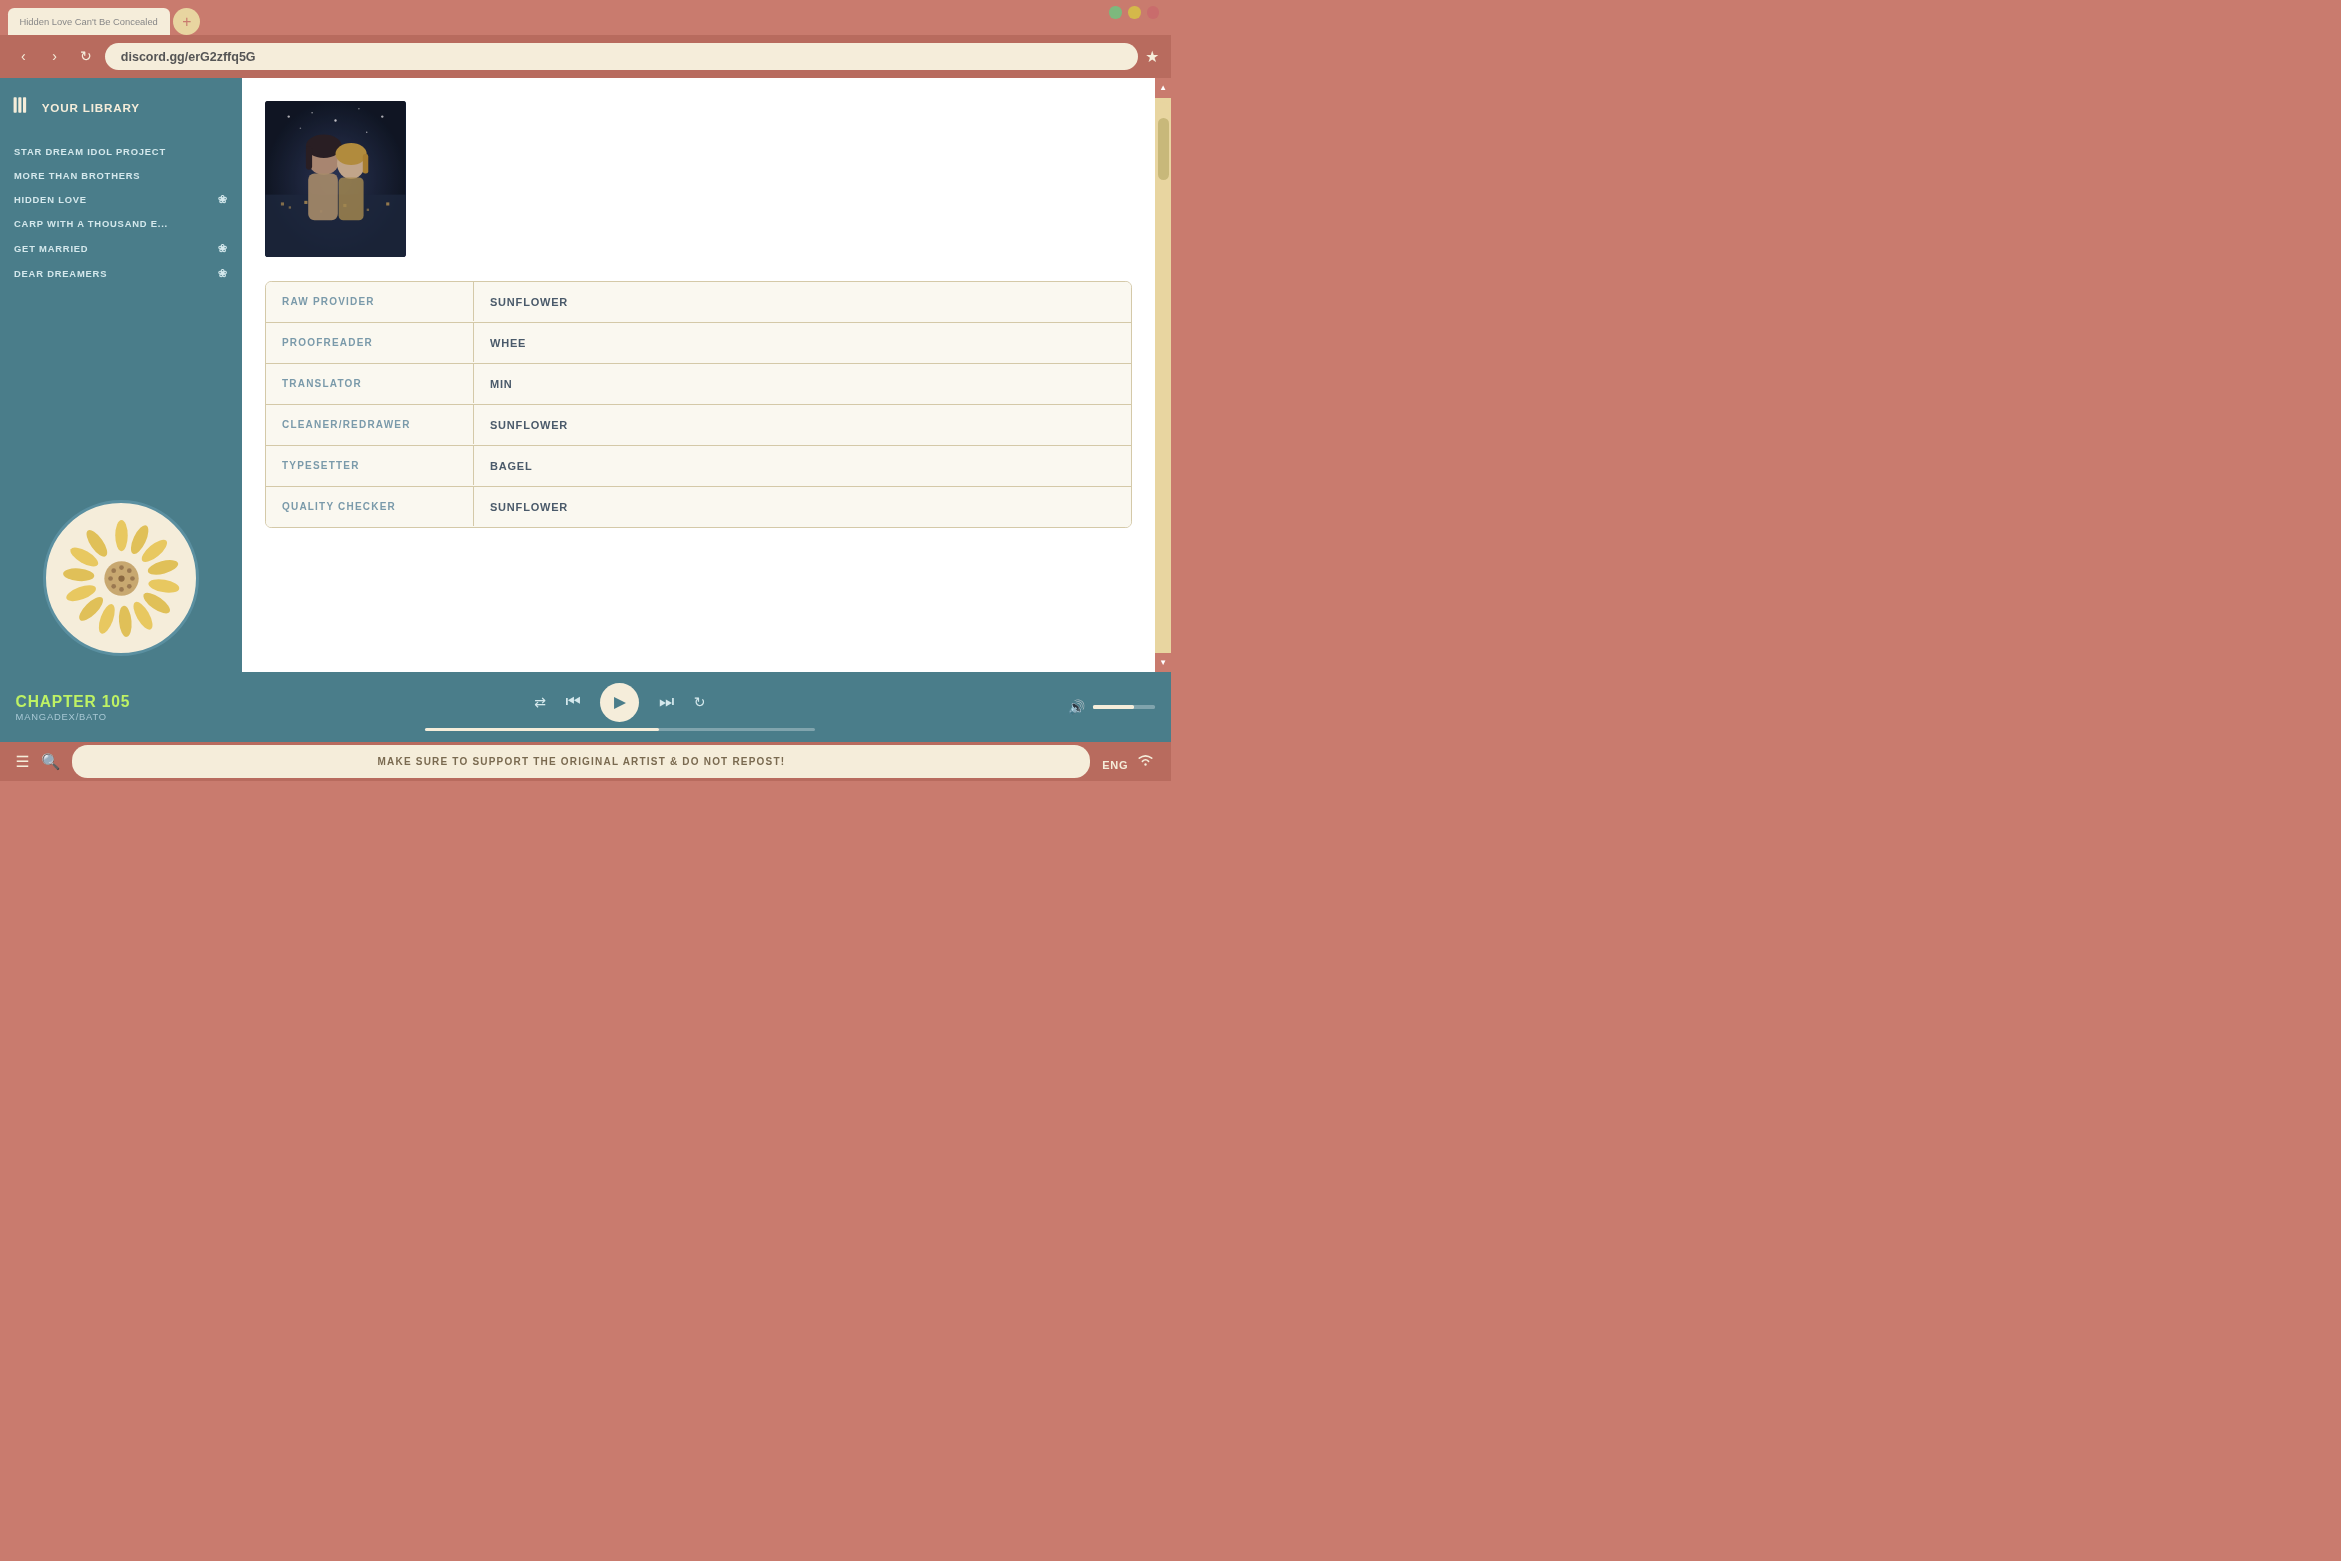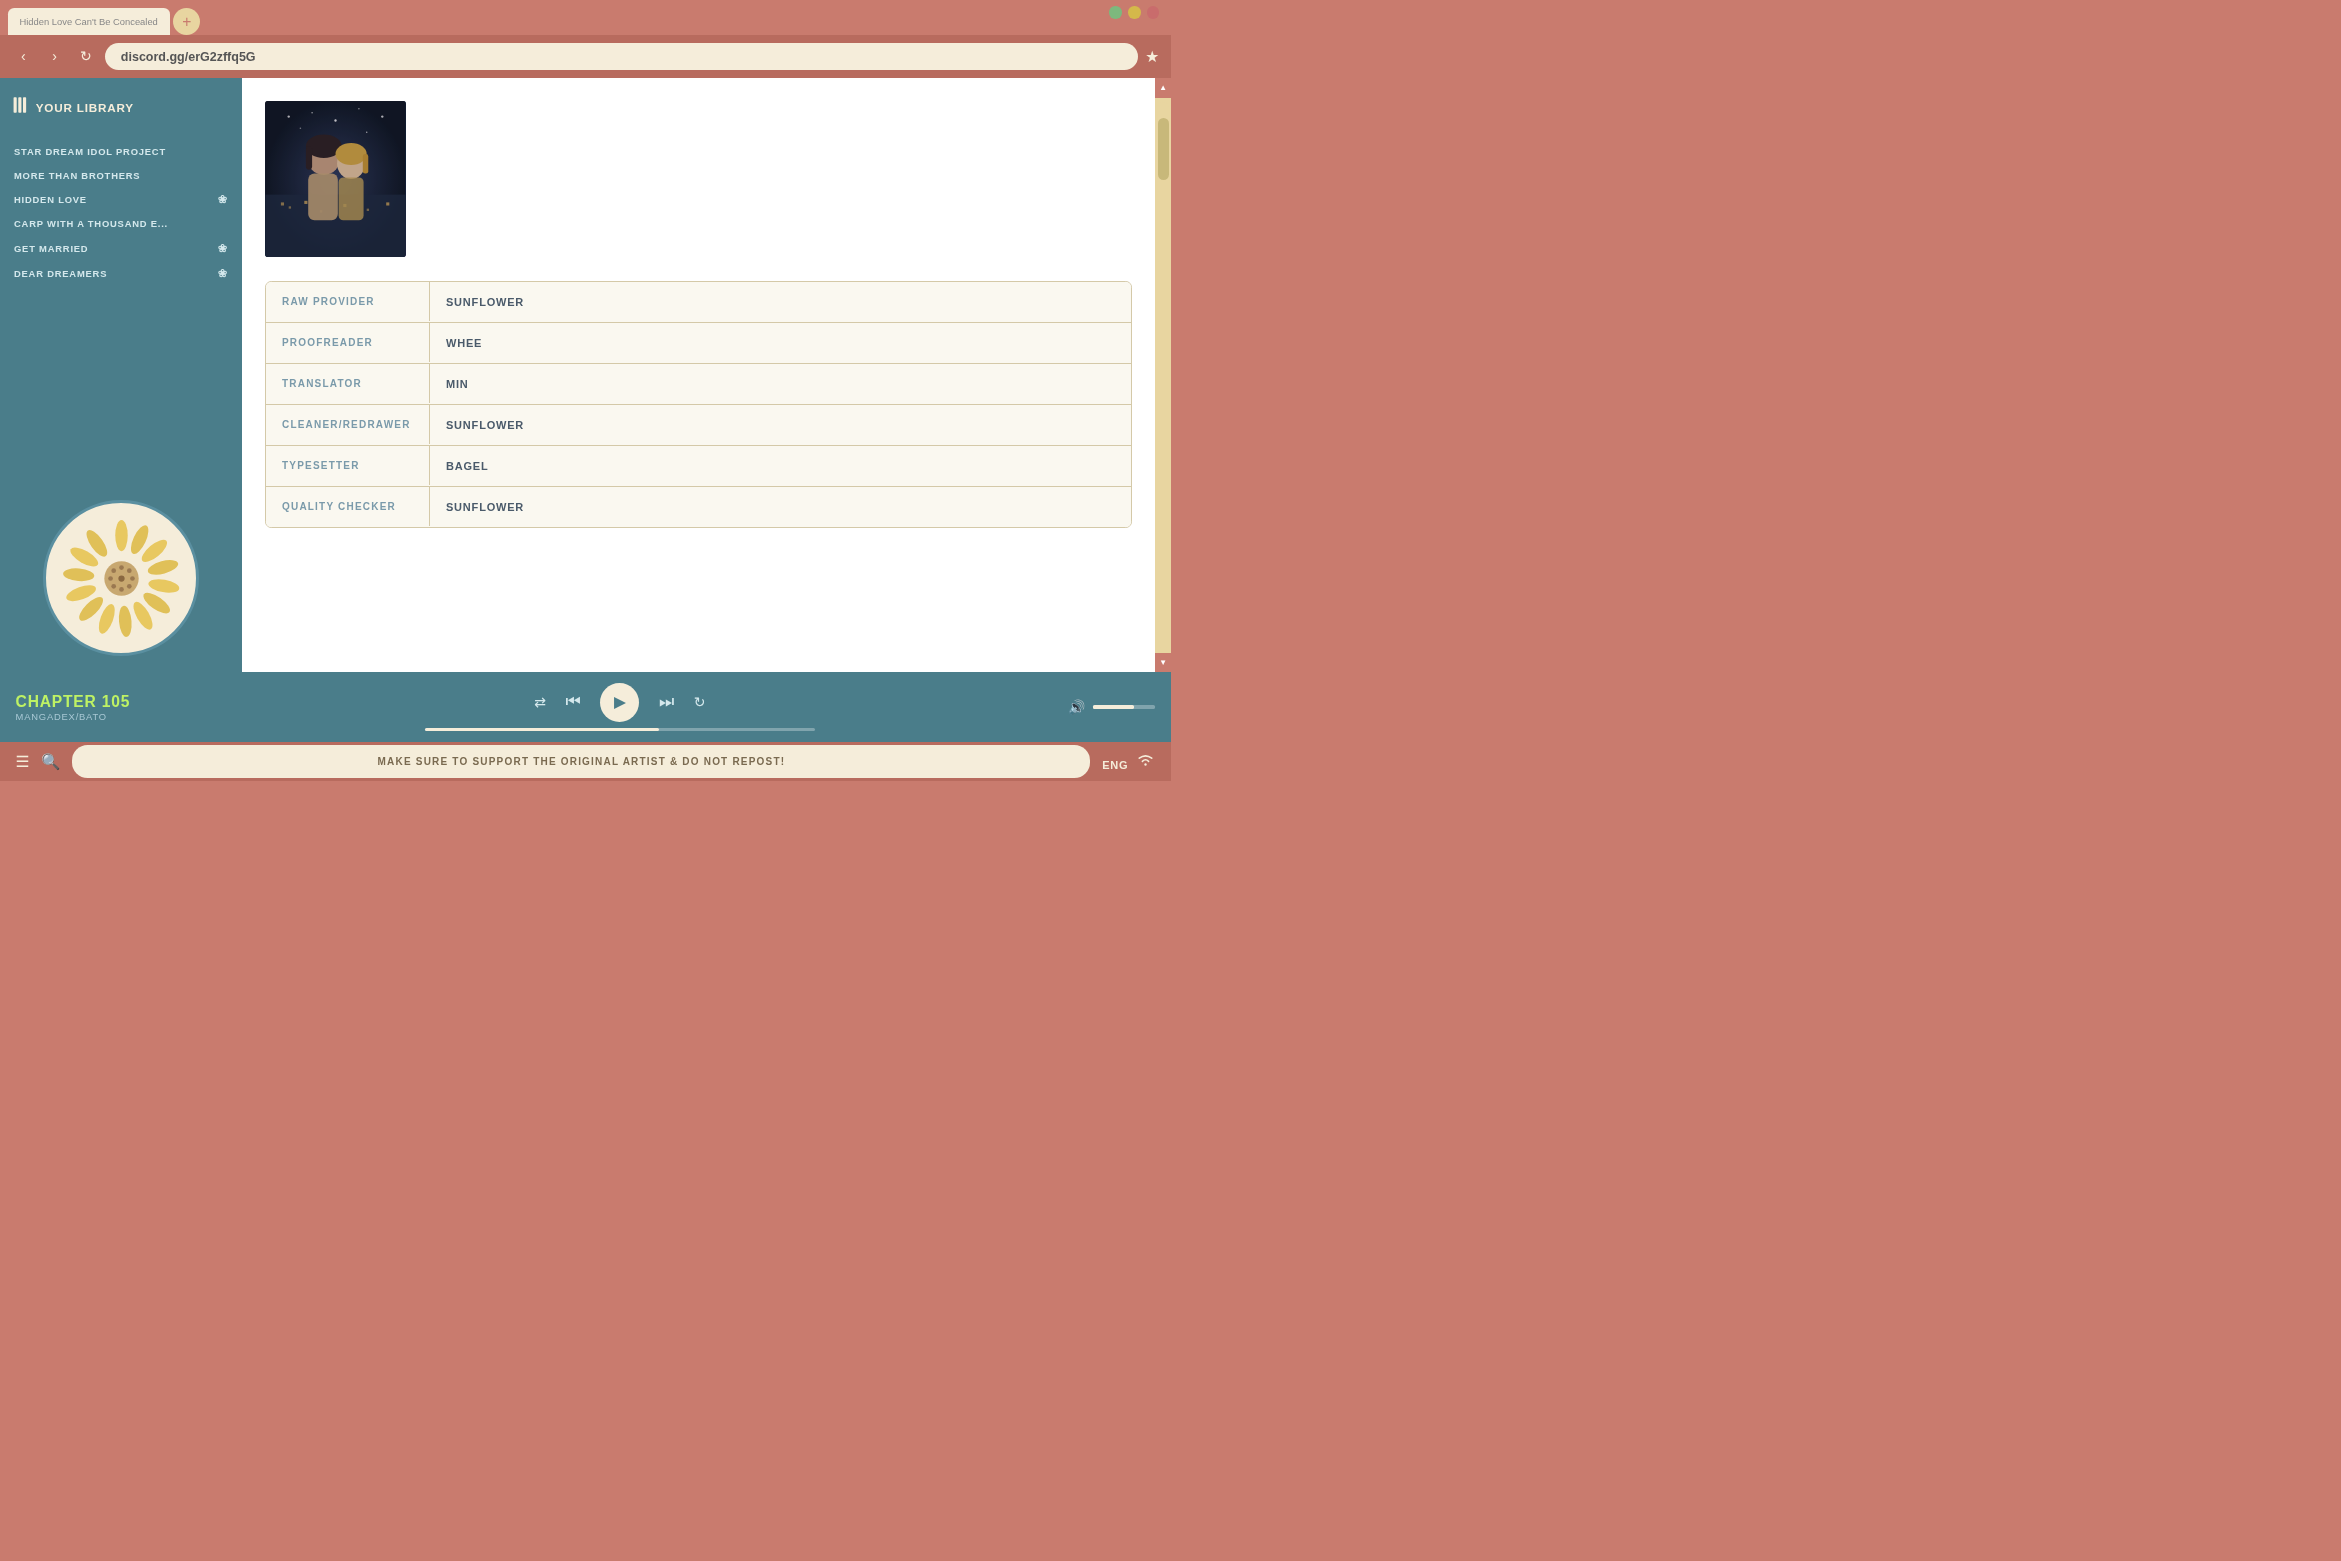--- a/index.html
+++ b/index.html
@@ -120,21 +120,21 @@
       background: #4a7d8a;
       display: flex;
       flex-direction: column;
       flex-shrink: 0;
     }
 
     .sidebar-header {
       display: flex;
       align-items: center;
       padding: 15.6px 11.7px 11.7px;
-      gap: 2px;
+      gap: 8px;
     }
 
     .library-icon {
       color: #f5edda;
       font-size: 17px;
     }
 
     .sidebar-title {
       color: #f5edda;
       font-size: 11.7px;
@@ -253,21 +253,21 @@
       align-items: center;
       border-bottom: 0.8px solid #d4c9a8;
       background: #faf8f0;
     }
 
     .credit-row:last-child {
       border-bottom: none;
     }
 
     .credit-label {
-      width: 164px;
+      width: 208px;
       padding: 14px 15.6px;
       font-size: 10px;
       font-weight: bold;
       color: #7a9aaa;
       letter-spacing: 1.2px;
       border-right: 0.8px solid #d4c9a8;
       flex-shrink: 0;
     }
 
     .credit-value {

